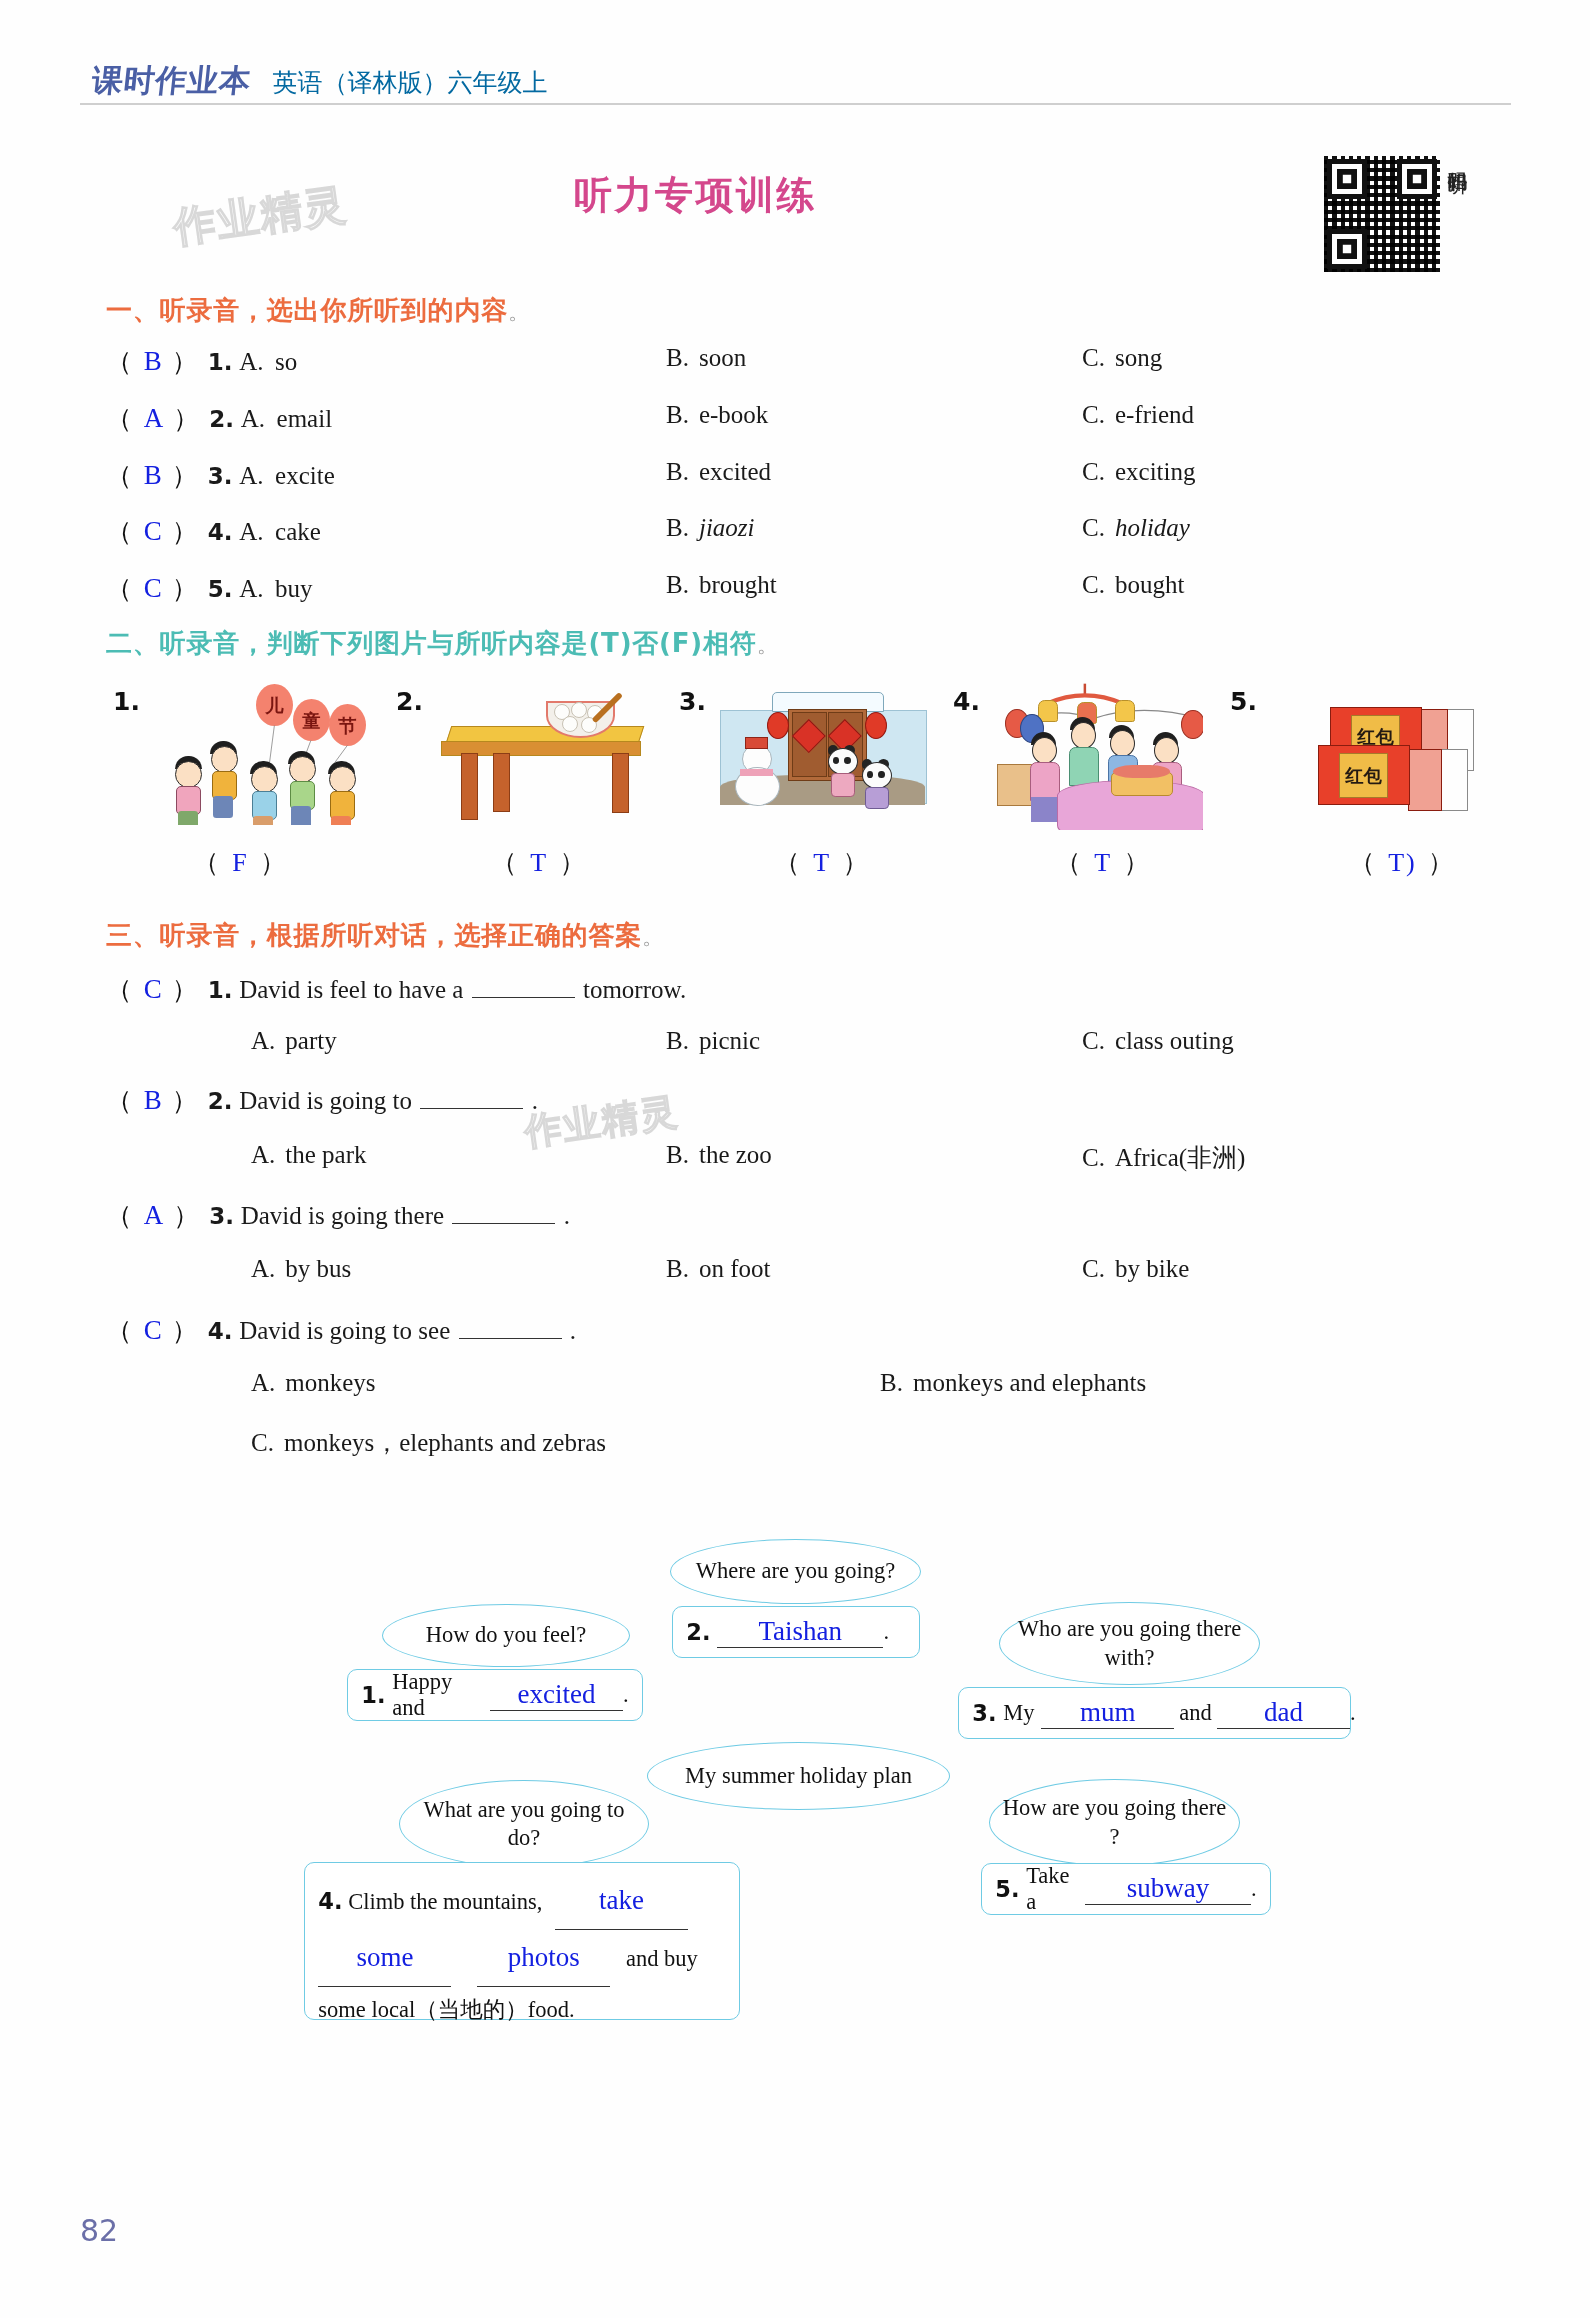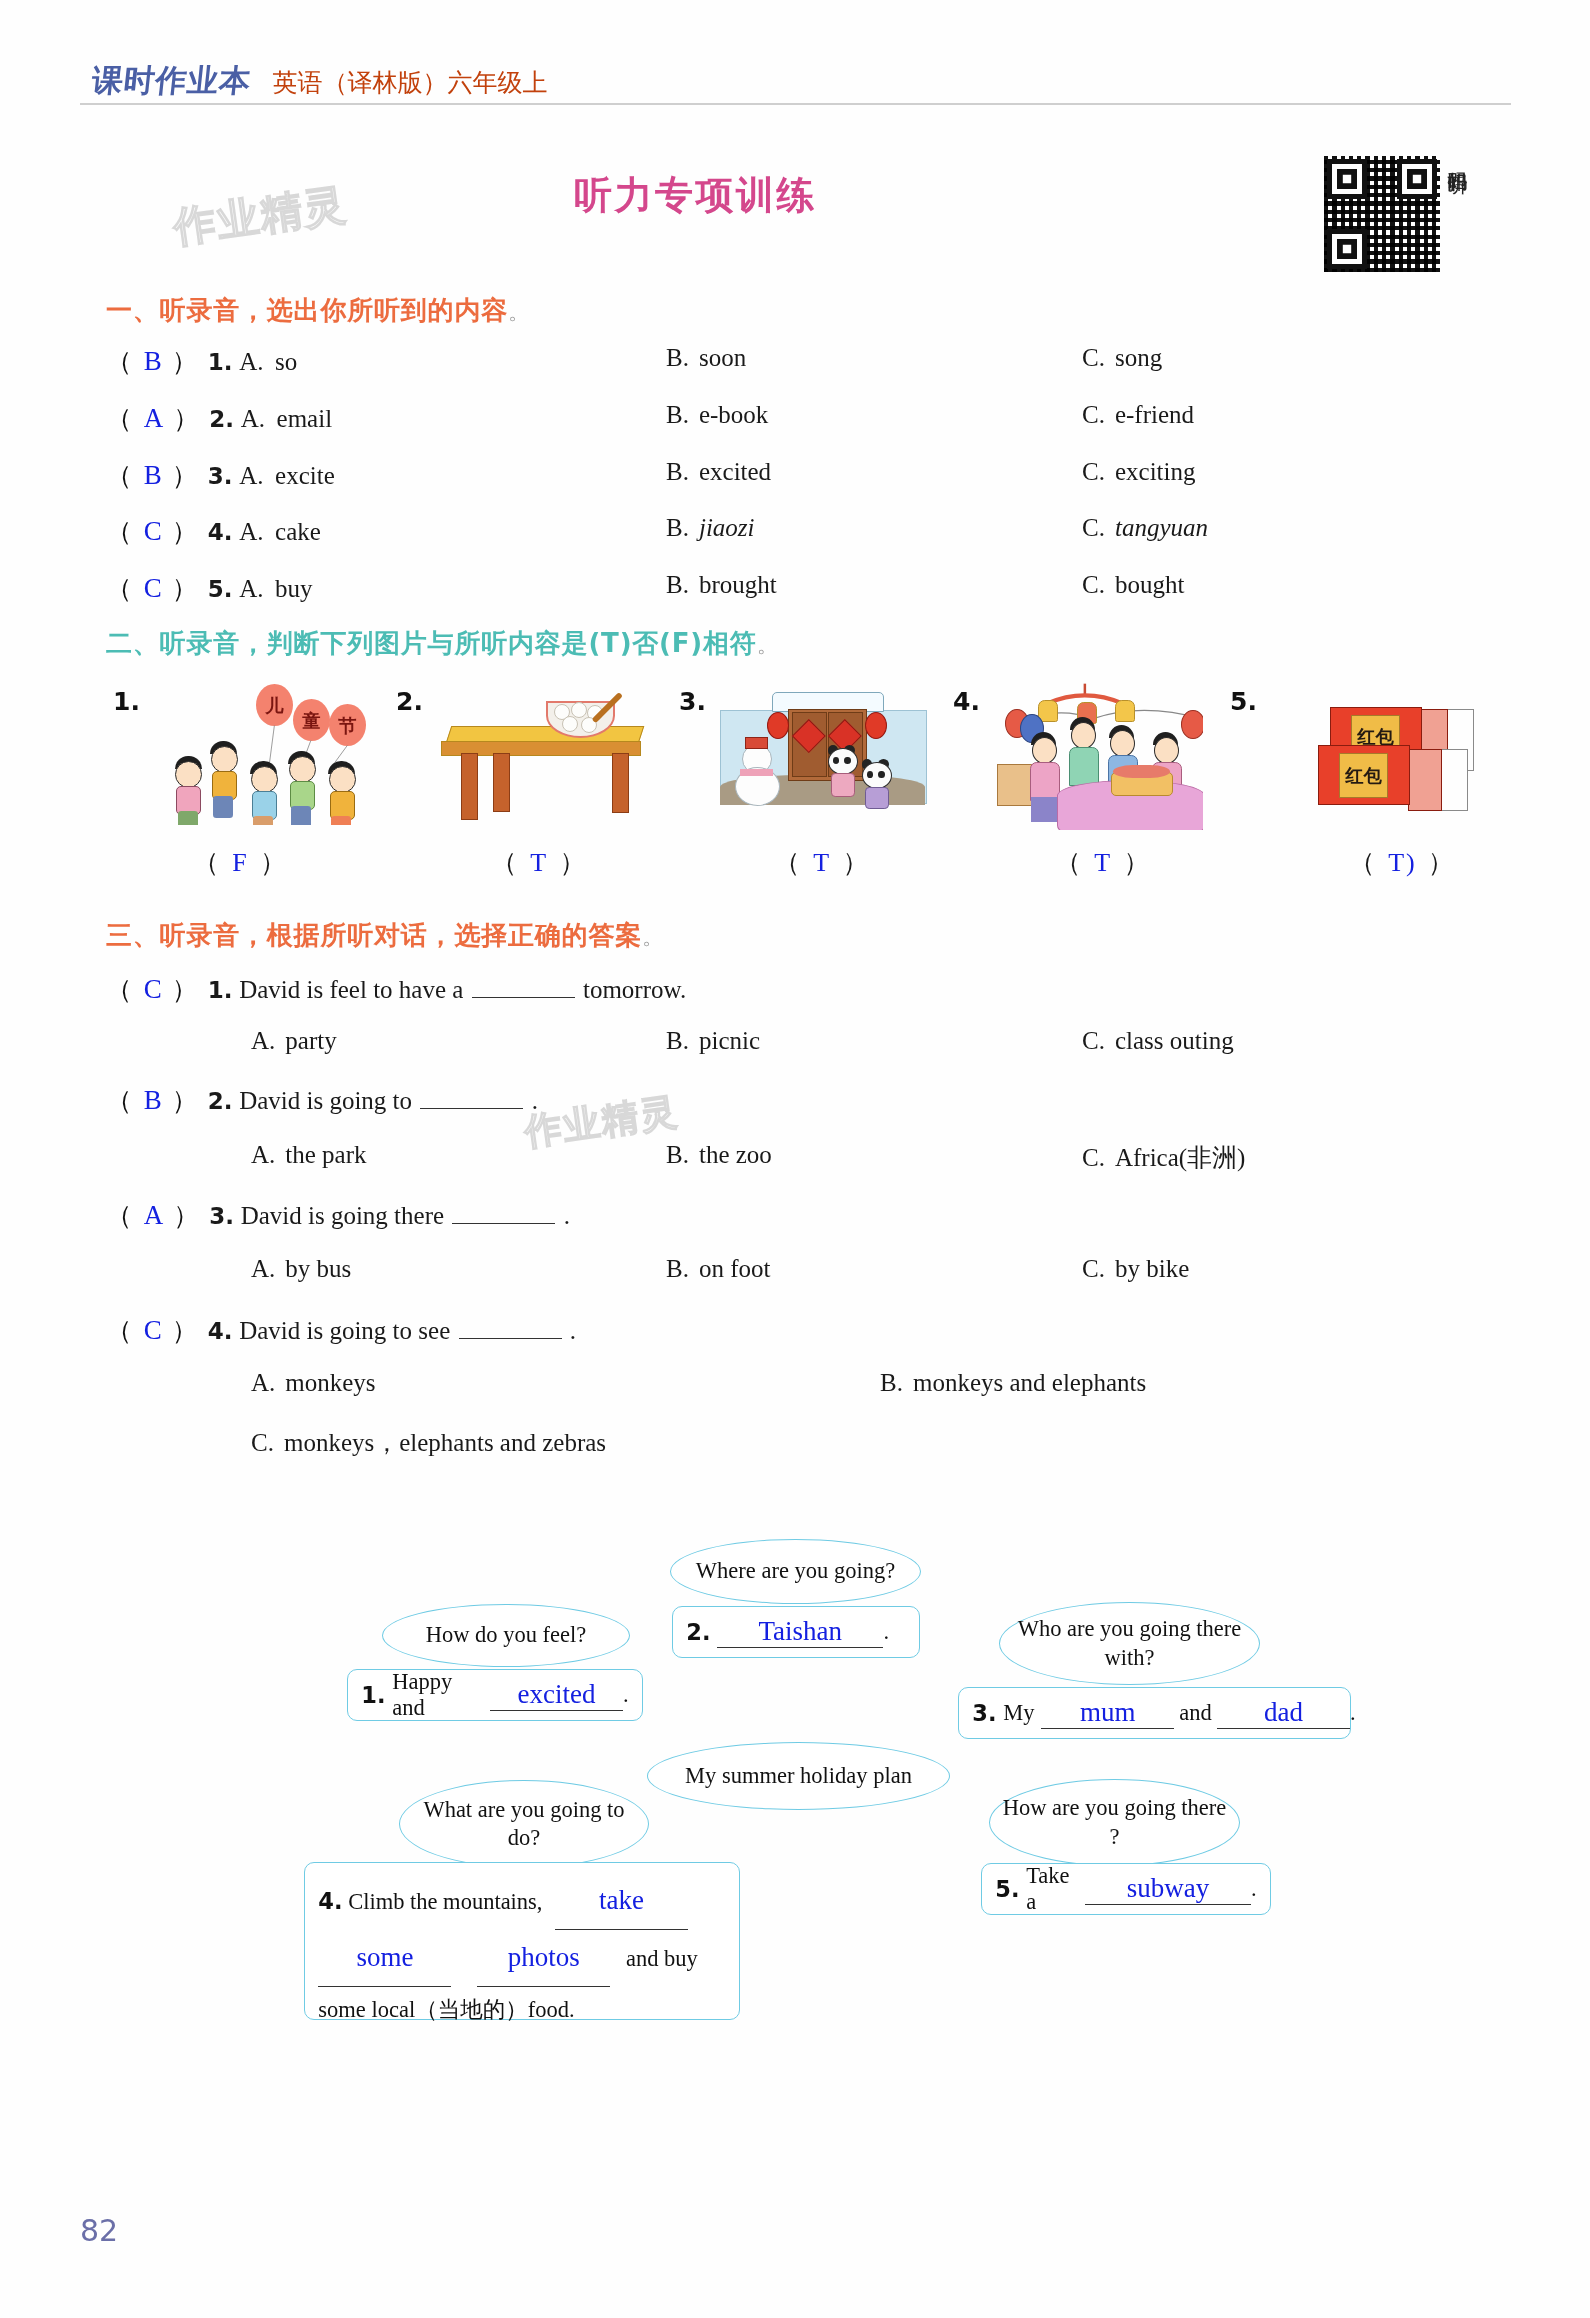--- a/index.html
+++ b/index.html
@@ -34,21 +34,21 @@
     font-family: "DejaVu Sans", sans-serif;
     font-weight: bold;
     font-size: 31px;
     letter-spacing: 0.8px;
     color: #4a5fa5;
     transform: skewX(-6deg);
   }
   .subject {
     font-family: Liberation Serif, serif;
     font-size: 25px;
-    color: #c2410c;
+    color: #0369a1;
   }
   .header-rule {
     position: absolute;
     left: 80px;
     top: 103px;
     width: 1431px;
     height: 1.7px;
     background: #cfcfcf;
   }
 
@@ -431,21 +431,21 @@
     <span class="ans">C</span>
     <span class="paren">）</span>
     <span class="qnum">4.</span>
     <span class="lt">A.</span>
     <span style="padding-left:11.6px">cake</span>
   </div>
   <div class="opt" style="left:666px; top:514px;">
     <span class="lt">B.</span><span class="ital">jiaozi</span>
   </div>
   <div class="opt" style="left:1082px; top:514px;">
-    <span class="lt">C.</span><span class="ital">tangyuan</span>
+    <span class="lt">C.</span><span class="ital">holiday</span>
   </div>
 
   <div class="q" style="left:106px; top:571px;">
     <span class="paren">（</span>
     <span class="ans">C</span>
     <span class="paren">）</span>
     <span class="qnum">5.</span>
     <span class="lt">A.</span>
     <span style="padding-left:11.6px">buy</span>
   </div>

